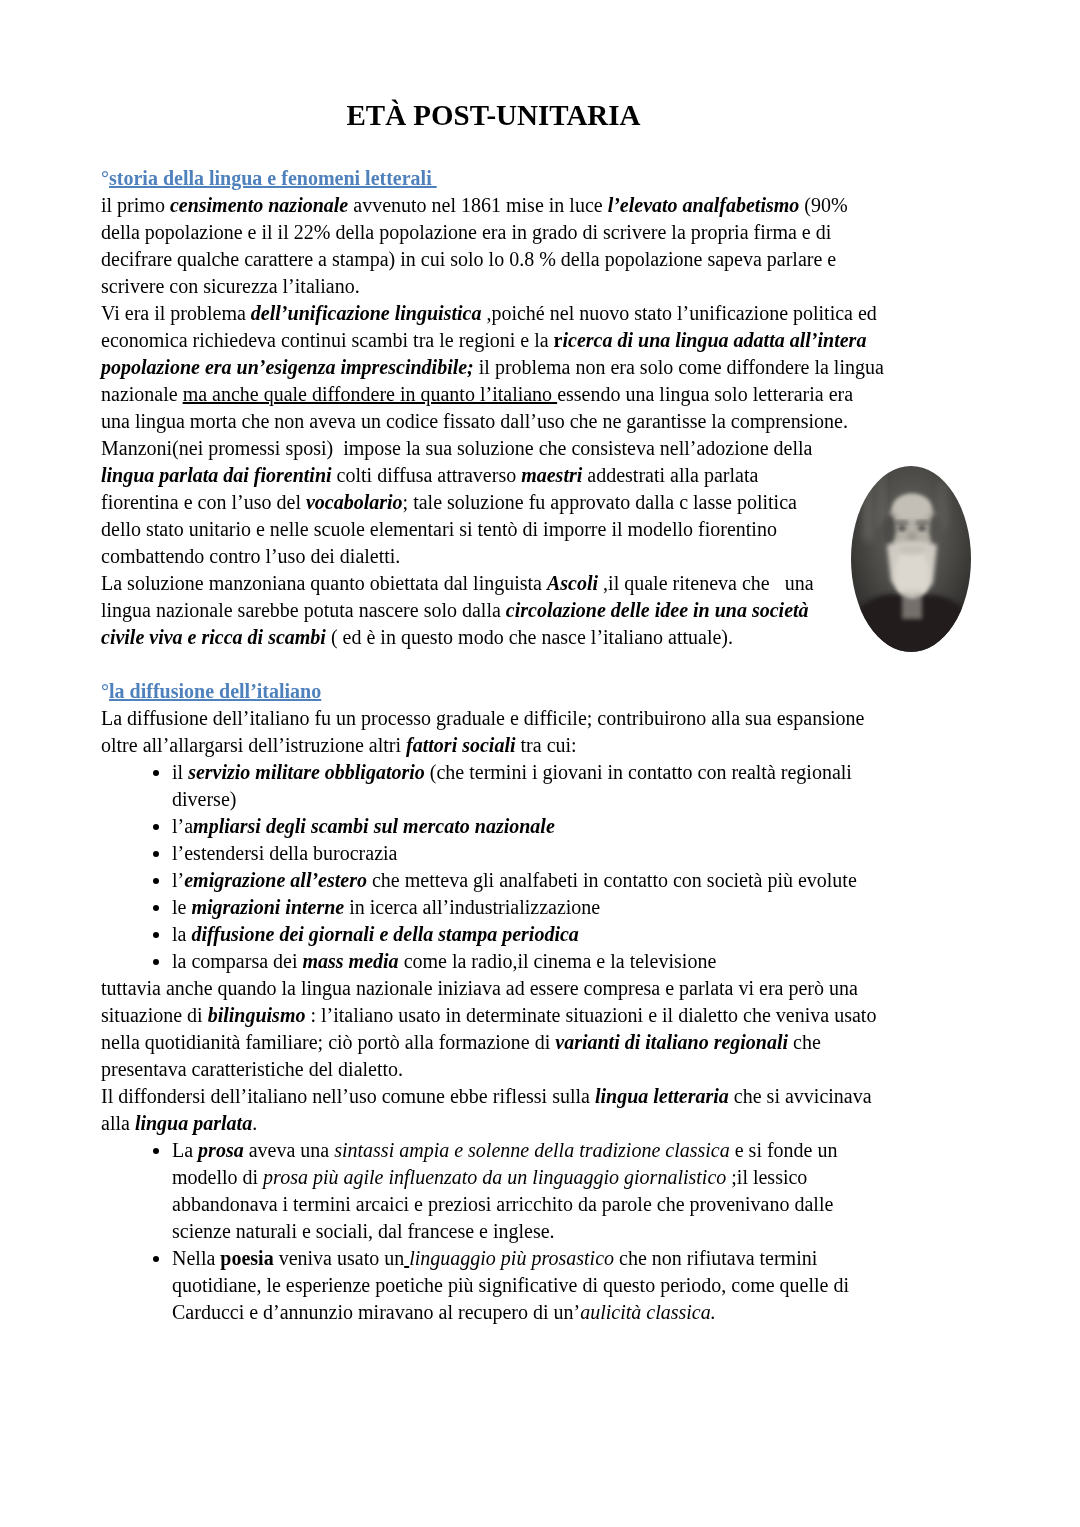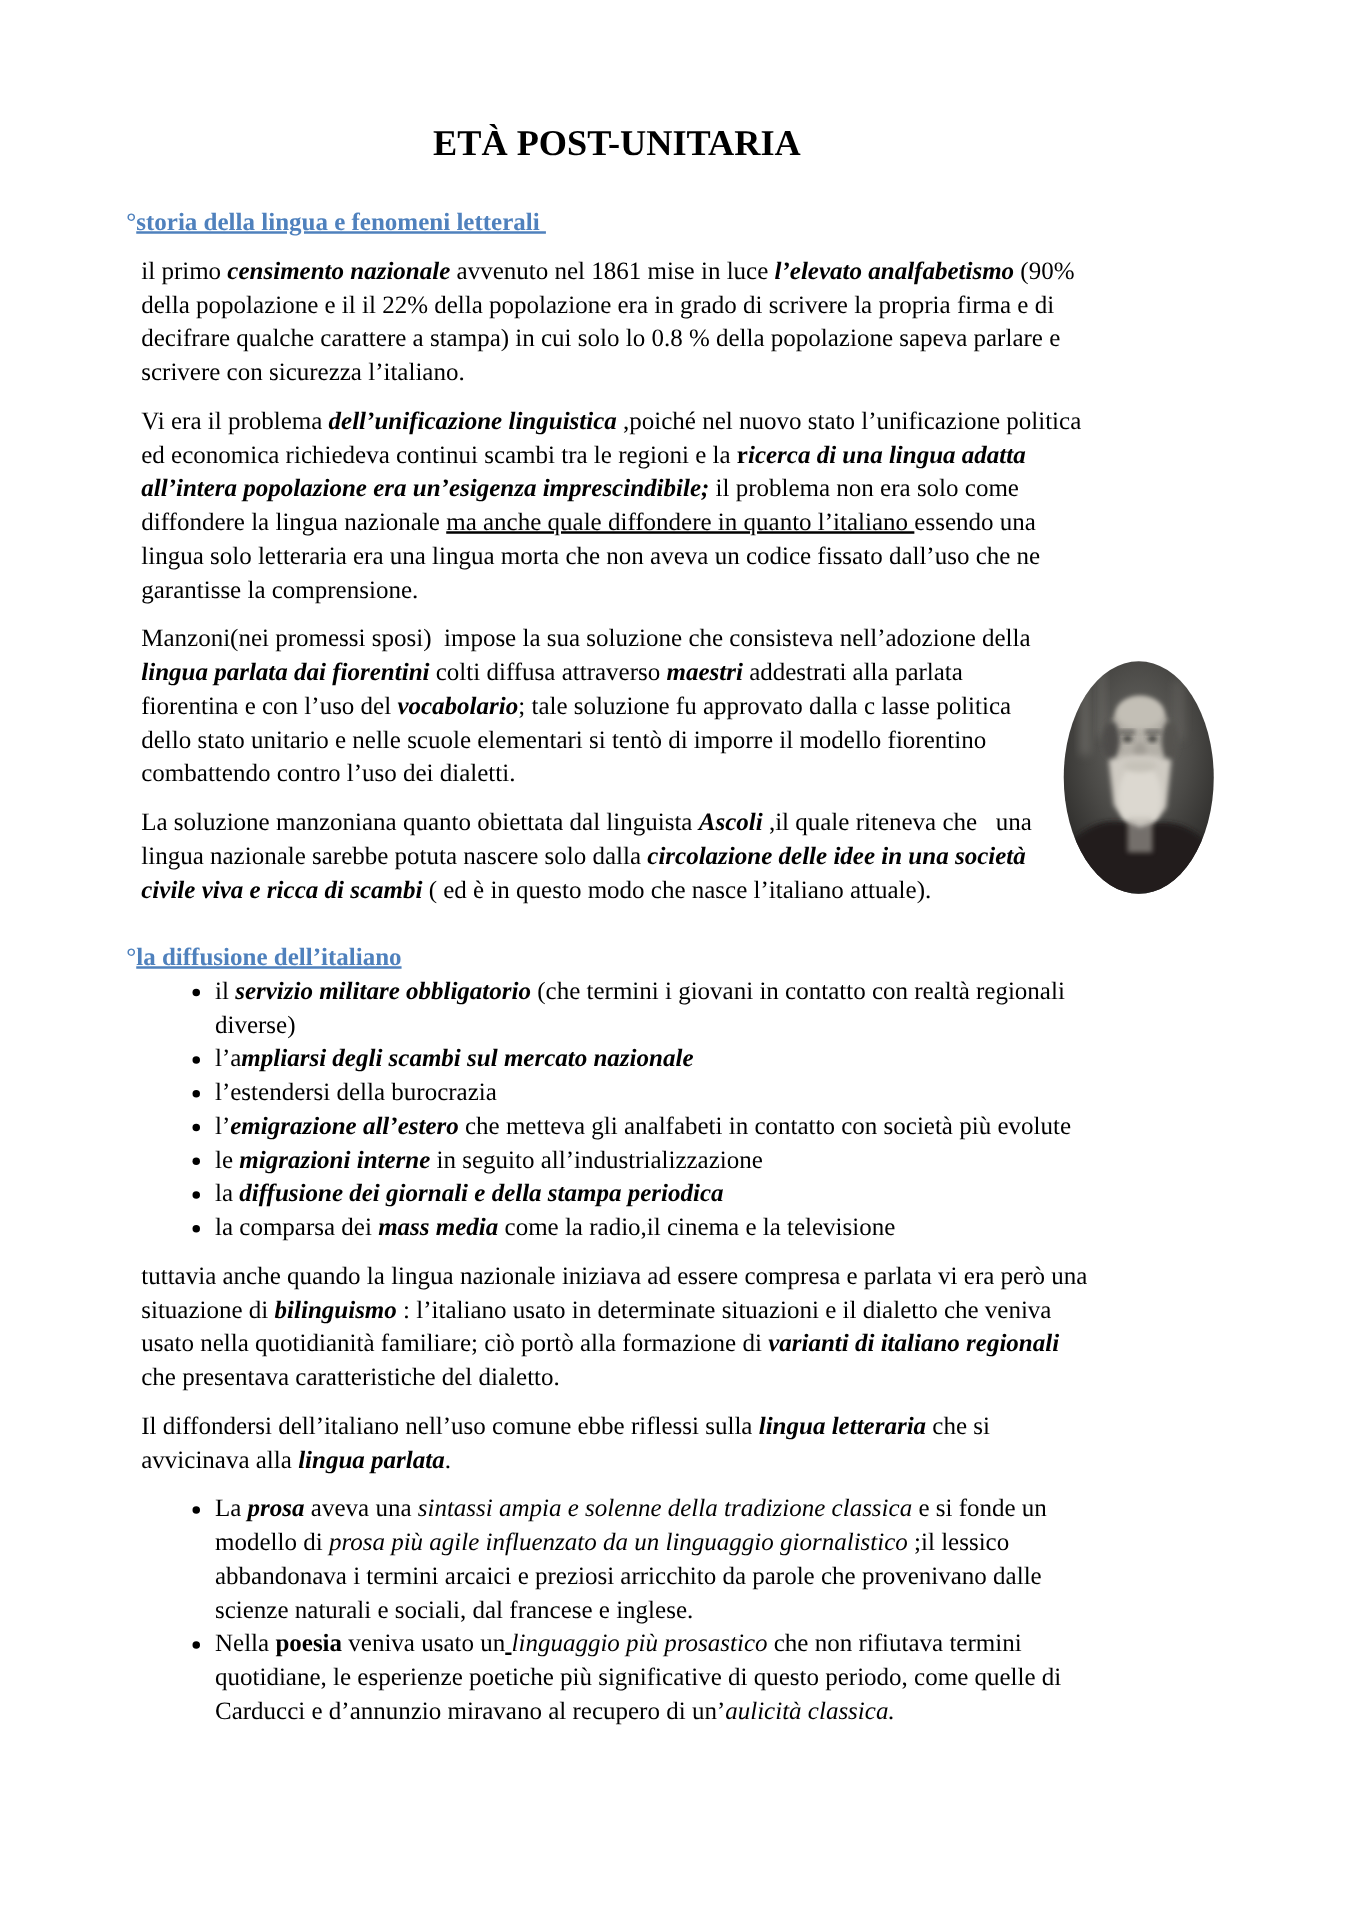--- a/index.html
+++ b/index.html
@@ -21,21 +21,21 @@
     font-weight:bold;text-align:center;color:#000;
   }
   section{margin:0;}
   h2.heading{
     margin:27px 0 0 0;
     font-size:20px;line-height:27px;font-weight:bold;
     color:var(--accent,#4f81bd);
   }
   section:first-of-type h2.heading{margin-top:16px;}
   h2.heading .hu{text-decoration:underline;}
-  p.para{margin:12px;white-space:pre-wrap;}
+  p.para{margin:0;white-space:pre-wrap;}
   ul.blist{margin:0;padding:0 0 0 71px;list-style:disc outside;}
   ul.blist li{margin:0;padding:0;white-space:pre-wrap;}
   .b{font-weight:bold;}
   .i{font-style:italic;}
   .u{text-decoration:underline;}
   .portrait-float{
     float:right;width:122px;height:188px;
     margin:30px -86px 8px 14px;
   }
   .portrait-float svg{display:block;}
@@ -91,26 +91,27 @@
         <path d="M0 152 Q30 118 62 134 Q94 120 122 152 L122 188 L0 188 Z" fill="#201f1e" filter="url(#soft)"></path>
         <rect x="52" y="126" width="20" height="28" fill="#b9b5ad" opacity="0.55" filter="url(#soft)"></rect>
       </g>
     </svg>
   </div>
         <p class="para"><span>Manzoni(nei promessi sposi)  impose la sua soluzione che consisteva nell’adozione della </span><span class="b i">lingua parlata dai fiorentini</span><span> colti diffusa attraverso </span><span class="b i">maestri</span><span> addestrati alla parlata fiorentina e con l’uso del </span><span class="b i">vocabolario</span><span>; tale soluzione fu approvato dalla c lasse politica dello stato unitario e nelle scuole elementari si tentò di imporre il modello fiorentino combattendo contro l’uso dei dialetti.</span></p>
         <p class="para"><span>La soluzione manzoniana quanto obiettata dal linguista </span><span class="b i">Ascoli</span><span> ,il quale riteneva che   una lingua nazionale sarebbe potuta nascere solo dalla </span><span class="b i">circolazione delle idee in una società civile viva e ricca di scambi</span><span> ( ed è in questo modo che nasce l’italiano attuale).</span></p>
       </section>
       <section>
         <h2 class="heading"><span>°</span><span class="hu">la diffusione dell’italiano</span></h2>
+        <p class="para"><span>La diffusione dell’italiano fu un processo graduale e difficile; contribuirono alla sua espansione oltre all’allargarsi dell’istruzione altri </span><span class="b i">fattori sociali</span><span> tra cui:</span></p>
         <ul class="blist">
           <li><span>il </span><span class="b i">servizio militare obbligatorio</span><span> (che termini i giovani in contatto con realtà regionali diverse)</span></li>
           <li><span>l’a</span><span class="b i">mpliarsi degli scambi sul mercato nazionale</span></li>
           <li><span>l’estendersi della burocrazia</span></li>
           <li><span>l’</span><span class="b i">emigrazione all’estero</span><span> che metteva gli analfabeti in contatto con società più evolute</span></li>
-          <li><span>le </span><span class="b i">migrazioni interne</span><span> in seguito all’industrializzazione</span></li>
+          <li><span>le </span><span class="b i">migrazioni interne</span><span> in icerca all’industrializzazione</span></li>
           <li><span>la </span><span class="b i">diffusione dei giornali e della stampa periodica</span></li>
           <li><span>la comparsa dei </span><span class="b i">mass media</span><span> come la radio,il cinema e la televisione</span></li>
         </ul>
         <p class="para"><span>tuttavia anche quando la lingua nazionale iniziava ad essere compresa e parlata vi era però una situazione di </span><span class="b i">bilinguismo</span><span> : l’italiano usato in determinate situazioni e il dialetto che veniva usato nella quotidianità familiare; ciò portò alla formazione di </span><span class="b i">varianti di italiano regionali</span><span> che presentava caratteristiche del dialetto.</span></p>
       </section>
       <section>
         <p class="para"><span>Il diffondersi dell’italiano nell’uso comune ebbe riflessi sulla </span><span class="b i">lingua letteraria</span><span> che si avvicinava alla </span><span class="b i">lingua parlata</span><span>.</span></p>
         <ul class="blist">
           <li><span>La </span><span class="b i">prosa</span><span> aveva una </span><span class="i">sintassi ampia e solenne della tradizione classica</span><span> e si fonde un modello di </span><span class="i">prosa più agile influenzato da un linguaggio giornalistico</span><span> ;il lessico abbandonava i termini arcaici e preziosi arricchito da parole che provenivano dalle scienze naturali e sociali, dal francese e inglese.</span></li>
           <li><span>Nella </span><span class="b">poesia</span><span> veniva usato un</span><span class="u">&nbsp;</span><span class="i">linguaggio più prosastico</span><span> che non rifiutava termini quotidiane, le esperienze poetiche più significative di questo periodo, come quelle di Carducci e d’annunzio miravano al recupero di un’</span><span class="i">aulicità classica.</span></li>

